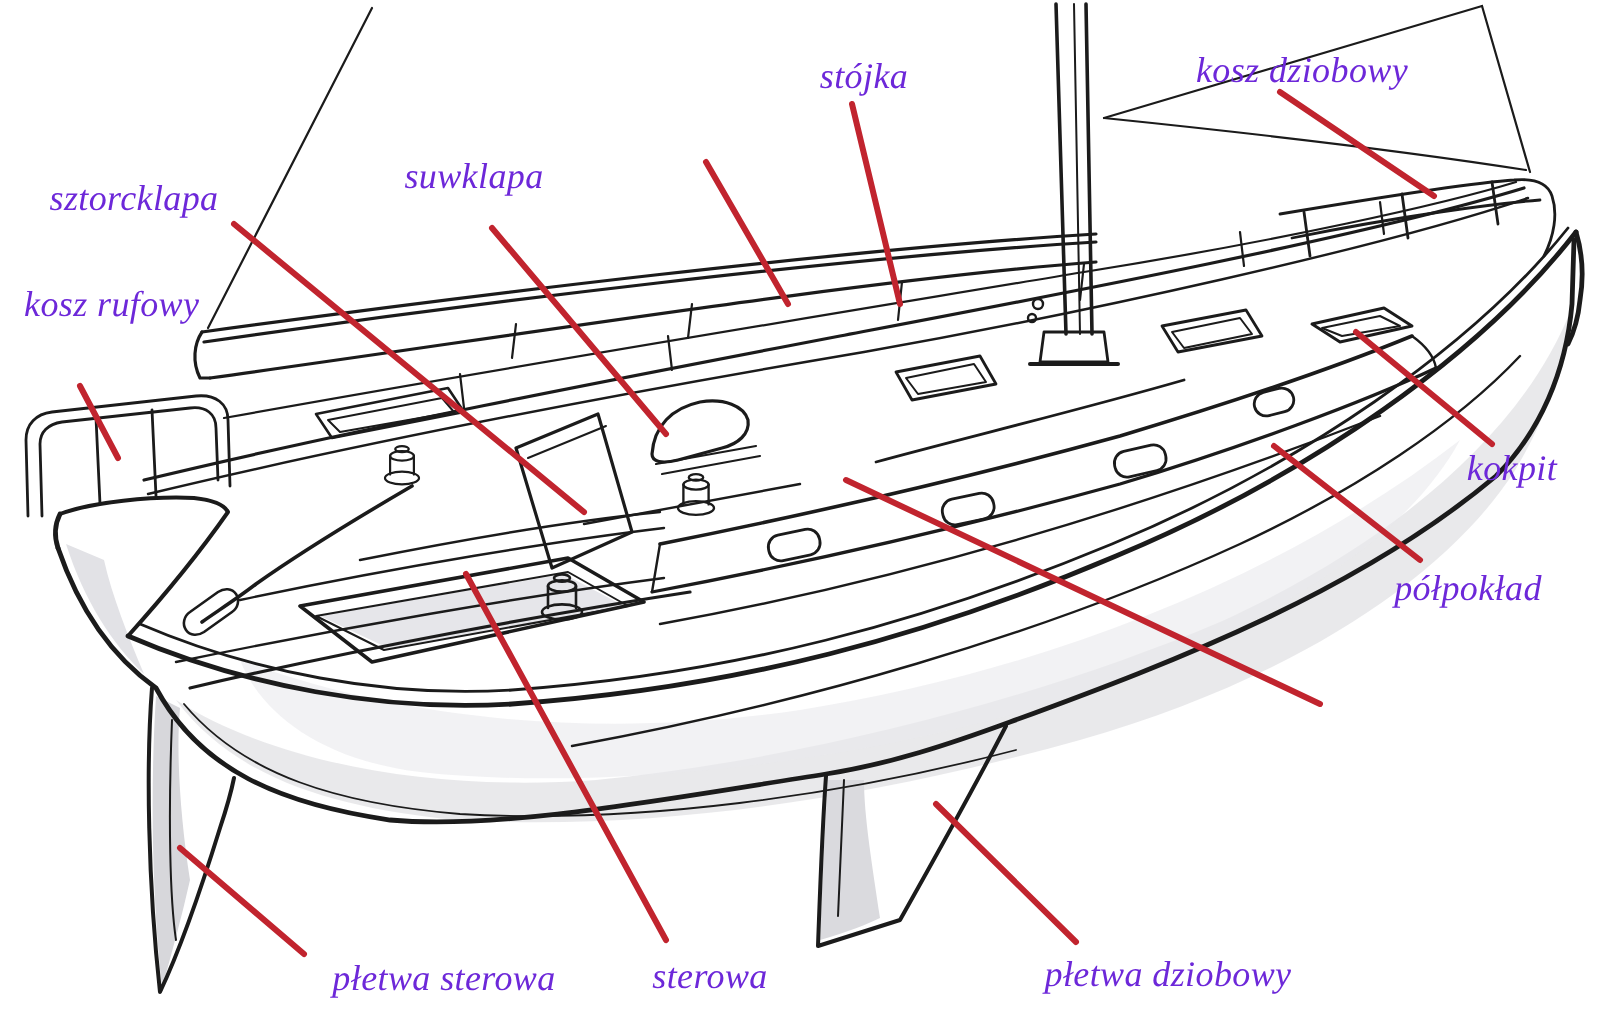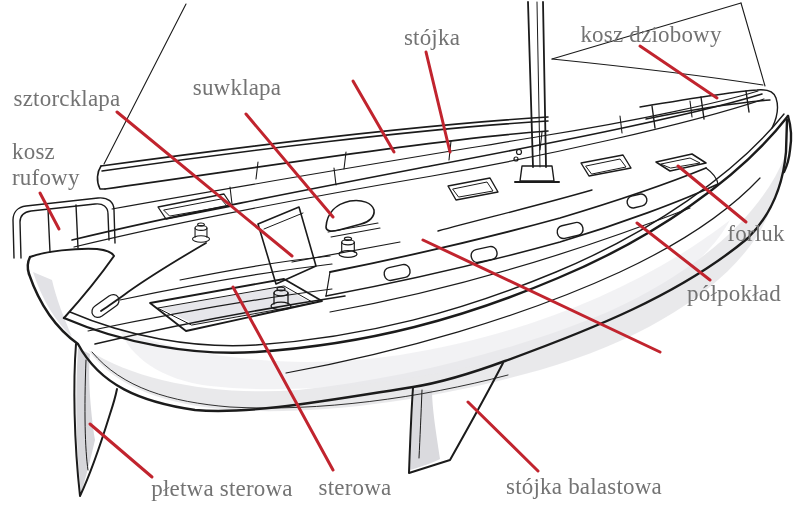--- a/index.html
+++ b/index.html
@@ -6,25 +6,26 @@
   #stage{
     position:relative;
     width:800px;height:514px;
     background:#ffffff;
     overflow:hidden;
     font-family:"Liberation Serif", serif;
   }
   #boat-svg{position:absolute;left:0;top:0;}
   .lbl{
     position:absolute;
-    font-size:23px;
-    color:#737373;
+    font-size:18px;
+    color:#6d28d9;
     white-space:nowrap;
     letter-spacing:0.2px;
     line-height:26px;
+    font-style:italic;
   }
   .lbl.center{transform:translateX(-50%);}
   .lbl.wrap{white-space:normal;width:92px;}
 </style>
 </head>
 <body>
 
 <div id="stage">
 
   <svg id="boat-svg" width="800" height="514" viewBox="0 0 800 514">
@@ -209,18 +210,18 @@
       <line x1="152" y1="477" x2="90" y2="424"></line>
       <line x1="538" y1="471" x2="468" y2="402"></line>
     </g>
   </svg>
 
   <div class="lbl center" style="left:67px;top:86px">sztorcklapa</div>
   <div class="lbl center" style="left:237px;top:75px">suwklapa</div>
   <div class="lbl center" style="left:432px;top:25px">stójka</div>
   <div class="lbl wrap" style="left:12px;top:139px">kosz rufowy</div>
   <div class="lbl center" style="left:651px;top:22px">kosz dziobowy</div>
-  <div class="lbl center" style="left:756px;top:221px">forluk</div>
+  <div class="lbl center" style="left:756px;top:221px">kokpit</div>
   <div class="lbl center" style="left:734px;top:281px">półpokład</div>
   <div class="lbl center" style="left:355px;top:475px">sterowa</div>
   <div class="lbl center" style="left:222px;top:476px">płetwa sterowa</div>
-  <div class="lbl center" style="left:584px;top:474px">stójka balastowa</div>
+  <div class="lbl center" style="left:584px;top:474px">płetwa dziobowy</div>
 </div>
 
 </body></html>

